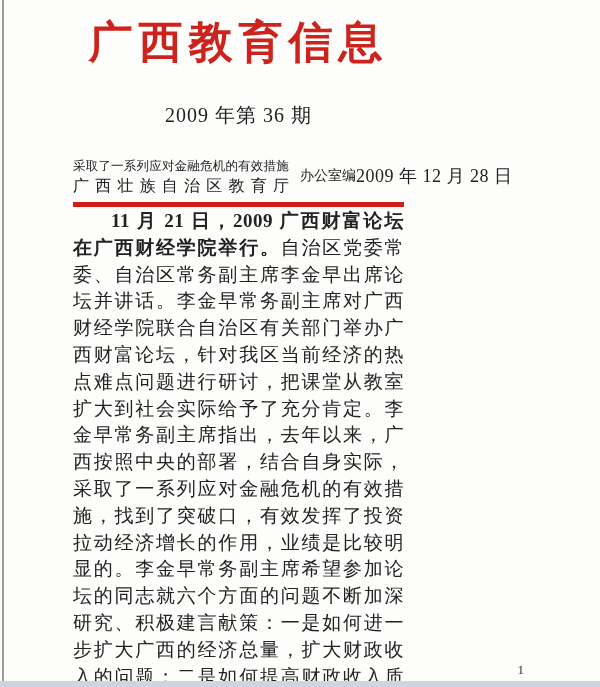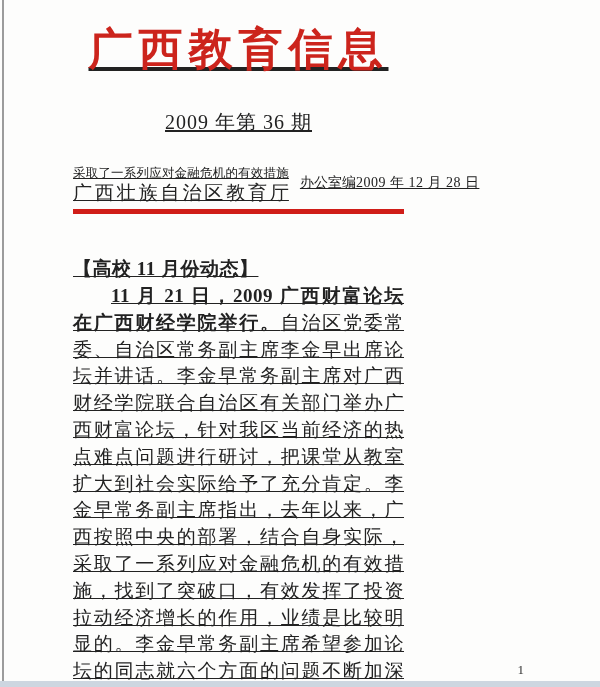--- a/index.html
+++ b/index.html
@@ -26,22 +26,21 @@
   .edge-line{
     position:absolute;left:2px;top:0;width:2px;height:100%;
     background:var(--edge-line);
   }
   .footer-bar{
     position:absolute;left:0;bottom:0;width:100%;height:6px;
     background:var(--footer-bar);
   }
   .content{
     position:absolute;top:0;left:0;width:476px;height:681px;
-    padding:24px 72px 0 73px;
-    text-decoration:underline;
+    padding:17px 72px 0 73px;
   }
   .masthead{
     text-align:center;
     color:var(--masthead-red);
     font-size:44px;
     line-height:52px;
     letter-spacing:6px;
     font-weight:bold;
     white-space:nowrap;
   }
@@ -58,34 +57,34 @@
     align-items:center;
   }
   .pub-left{width:224px;}
   .pub-line1{
     font-size:12.5px;
     line-height:19px;
     white-space:nowrap;
     letter-spacing:0.2px;
   }
   .pub-line2{
-    font-size:19px;
+    font-size:16px;
     line-height:19px;
     text-align:justify;
     text-align-last:justify;
     text-justify:inter-character;
   }
   .pub-mid{
     font-size:14px;
     margin-left:11px;
     white-space:nowrap;
   }
   .pub-date{
     margin-left:auto;
-    font-size:14px;
+    font-size:18px;
     white-space:nowrap;
     letter-spacing:0.5px;
   }
   .red-rule{
     margin-top:7px;
     height:5px;
     background:var(--rule-red);
   }
   .section-heading{
     margin-top:41px;
@@ -127,21 +126,20 @@
       <div class="pub-left">
         <div class="pub-line1">采取了一系列应对金融危机的有效措施</div>
         <div class="pub-line2">广西壮族自治区教育厅</div>
       </div>
       <div class="pub-mid">办公室编</div>
       <div class="pub-date">2009 年 12 月 28 日</div>
     </div>
 
     <div class="red-rule"></div>
 
-    <div class="section-heading">【高校 11 月份动态】</div>
 
     <p class="article-paragraph">
       <span class="lead">11 月 21 日，2009 广西财富论坛在广西财经学院举行。</span><span>自治区党委常委、自治区常务副主席李金早出席论坛并讲话。李金早常务副主席对广西财经学院联合自治区有关部门举办广西财富论坛，针对我区当前经济的热点难点问题进行研讨，把课堂从教室扩大到社会实际给予了充分肯定。李金早常务副主席指出，去年以来，广西按照中央的部署，结合自身实际，采取了一系列应对金融危机的有效措施，找到了突破口，有效发挥了投资拉动经济增长的作用，业绩是比较明显的。李金早常务副主席希望参加论坛的同志就六个方面的问题不断加深研究、积极建言献策：一是如何进一步扩大广西的经济总量，扩大财政收入的问题；二是如何提高财政收入质量的问题；三是如何在支持经济发展、社会发展的同时，开源节流，加强财务管理，使之更加科学化的问题；四是财政如何在新形势下支持经济社会发展的问题；五是财政如何把握支持经济发展与财政安全的关系的问题；六是如何把握好年度财政与中长期财政的关系。</span>
     </p>
   </div>
 
   <div class="page-number">1</div>
 
   <div class="footer-bar"></div>
 </div>

